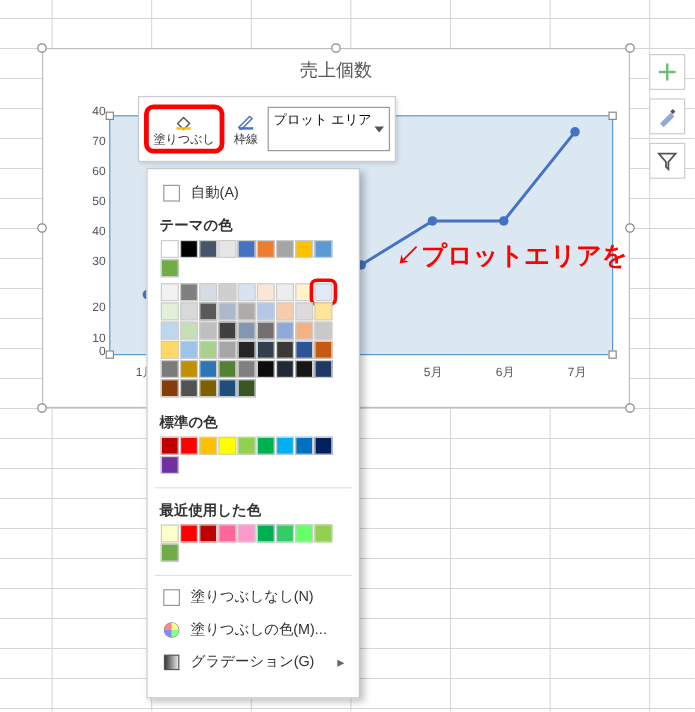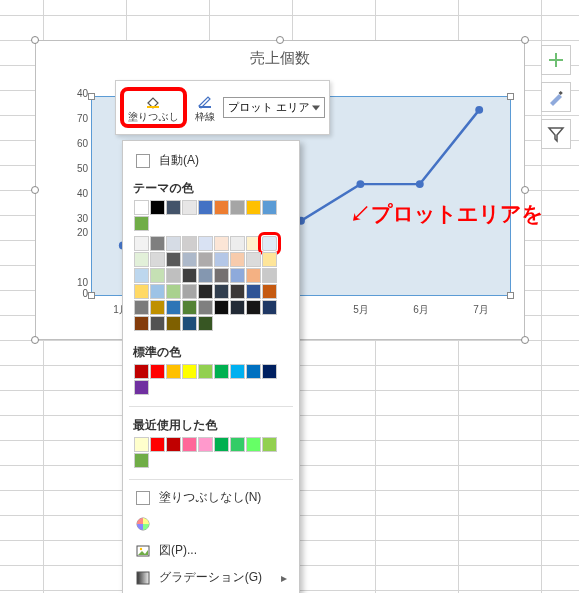--- a/index.html
+++ b/index.html
@@ -36,30 +36,30 @@
   .plot-area {
     position:absolute; left:55px; top:55px; width:420px; height:200px;
     background:#dbe7f1; border:1px solid #5b9bd5;
   }
   .plot-handle { position:absolute; width:7px; height:7px; border:1px solid #888; background:#fff; }
   .y-axis { position:absolute; left:30px; top:52px; width:22px; height:206px; font-size:10px; color:#555; text-align:right;}
   .y-axis div { position:absolute; right:0; width:22px; }
   .x-axis { position:absolute; left:55px; top:262px; width:420px; font-size:10px; color:#555;}
   .x-axis span { position:absolute; transform:translateX(-50%); }
   svg.line { position:absolute; left:0; top:0; width:100%; height:100%; }
-  .annot { position:absolute; left:330px; top:200px; font-size:21px; font-weight:bold; color:#ff0000; line-height:1.3;margin-left:20px;}
+  .annot { position:absolute; left:330px; top:200px; font-size:21px; font-weight:bold; color:#ff0000; line-height:1.3;}
   .annot div { white-space:nowrap; }
   
   .sidebtn { position:absolute; right:8px; width:30px; height:30px; background:#fff; border:1px solid #ccc; display:flex; align-items:center; justify-content:center;}
   
   .minibar { position:absolute; left:115px; top:80px; height:55px; background:#fff; border:1px solid #ccc; display:flex; align-items:center; padding:0 4px; gap:4px; box-shadow:2px 2px 4px rgba(0,0,0,0.15);}
   .minibtn { display:flex; flex-direction:column; align-items:center; font-size:10px; color:#333; padding:2px 4px; line-height:1.1;}
   .minibtn .ic { height:18px; display:flex; align-items:center;}
   .minibtn.hi { border:4px solid #ff0000; border-radius:8px; padding:2px 4px; }
-  .minisel { border:1px solid #999; font-size:11px; padding:2px 14px 2px 4px; background:#fff; position:relative; min-width:90px;}
+  .minisel { border:1px solid #999; font-size:11px; padding:2px 14px 18px 4px; background:#fff; position:relative; min-width:90px;}
   .minisel:after { content:""; position:absolute; right:4px; top:50%; width:0;height:0; border-left:4px solid transparent;border-right:4px solid transparent;border-top:5px solid #555; transform:translateY(-50%);}
   
   .drop {
     position:absolute; left:122px; top:140px; width:178px;
     background:#fff; border:1px solid #c8c8c8; box-shadow:3px 3px 6px rgba(0,0,0,0.25);
     padding:6px 0;
   }
   .drop .row { display:flex; align-items:center; gap:8px; padding:5px 12px; font-size:12px; color:#333;}
   .drop .sect { font-weight:bold; padding:6px 10px 3px; font-size:12px; color:#333;}
   .swatches { display:flex; flex-wrap:wrap; gap:0px; padding:0 10px 6px; }
@@ -86,21 +86,21 @@
   <div class="sel-handle" style="left:calc(50% - 4px);bottom:-5px"></div>
   <div class="sel-handle" style="right:-5px;bottom:-5px"></div>
 
   <div class="y-axis">
     <div style="top:-5px">40</div>
     <div style="top:20px">70</div>
     <div style="top:45px">60</div>
     <div style="top:70px">50</div>
     <div style="top:95px">40</div>
     <div style="top:120px">30</div>
-    <div style="top:134px">20</div>
+    <div style="top:158px">20</div>
     <div style="top:184px">10</div>
     <div style="top:195px">0</div>
   </div>
 
   <div class="plot-area">
     <div class="plot-handle" style="left:-4px;top:-4px"></div>
     <div class="plot-handle" style="right:-4px;top:-4px"></div>
     <div class="plot-handle" style="left:-4px;bottom:-4px"></div>
     <div class="plot-handle" style="right:-4px;bottom:-4px"></div>
     <svg class="line" viewBox="0 0 420 200">
@@ -277,30 +277,21 @@
   <div class="row">
     <span class="ico">
       <svg width="14" height="14">
           <circle cx="7" cy="7" r="6" fill="none" stroke="#888"></circle>
           <path d="M7 1 A6 6 0 0 1 13 7 L7 7Z" fill="#ff8"></path>
           <path d="M13 7 A6 6 0 0 1 7 13 L7 7Z" fill="#8f8"></path>
           <path d="M7 13 A6 6 0 0 1 1 7 L7 7Z" fill="#88f"></path>
           <path d="M1 7 A6 6 0 0 1 7 1 L7 7Z" fill="#f88"></path>
         </svg>
     </span>
-  </div>
-  <div class="row">
-    <span class="ico">
-      <svg width="14" height="14">
-          <rect x="1" y="2" width="12" height="10" fill="none" stroke="#555"></rect>
-          <circle cx="5" cy="5" r="1.2" fill="#ffc000"></circle>
-          <path d="M2 11 L6 7 L9 10 L12 6 L12 11 Z" fill="#70ad47"></path>
-        </svg>
-    </span>
-    <span>図(P)...</span>
+    <span>塗りつぶしの色(M)...</span>
   </div>
   <div class="row">
     <span class="ico">
       <svg width="14" height="14">
           <defs>
             <linearGradient id="g">
               <stop offset="0" stop-color="#333"></stop>
               <stop offset="1" stop-color="#eee"></stop>
             </linearGradient>
           </defs>

